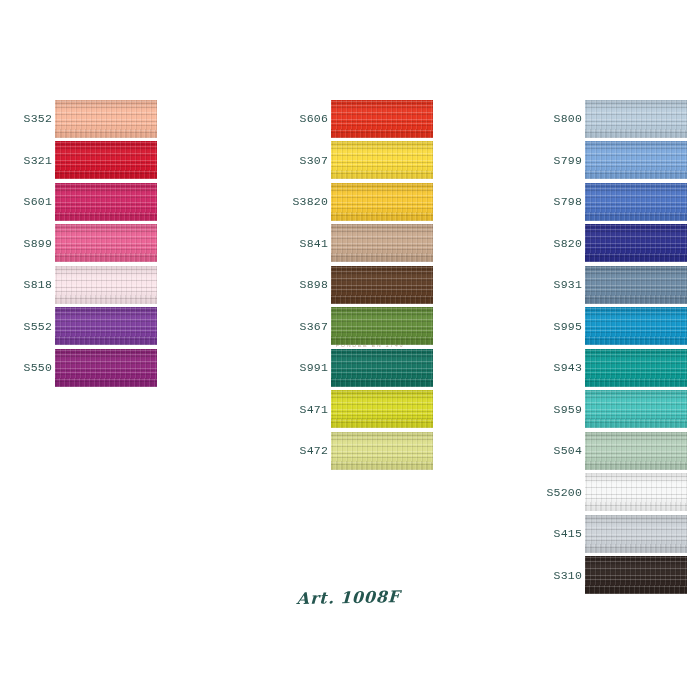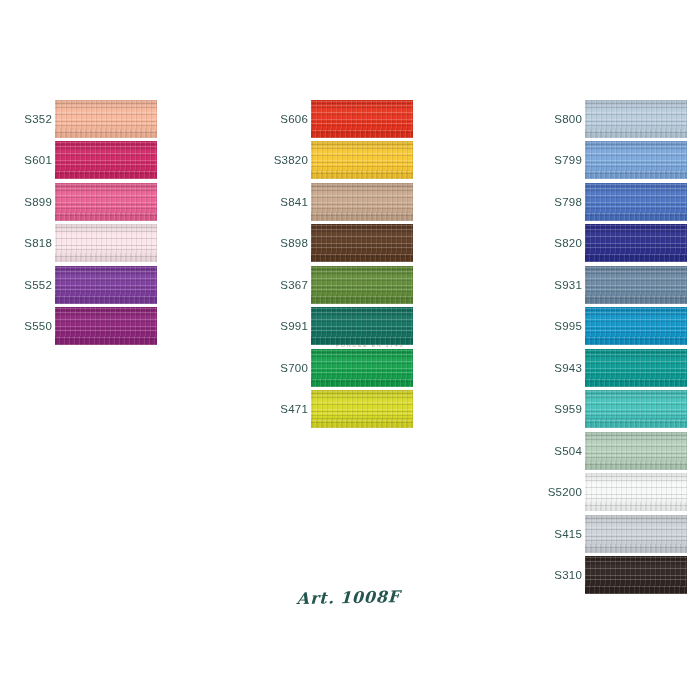--- a/index.html
+++ b/index.html
@@ -57,34 +57,34 @@
   }
 
   
   .column {
     position: absolute;
     top: 98px;
     width: 210px;
     z-index: 2;
   }
   #column-1 { left: 8px; }
-  #column-2 { left: 264px; }
+  #column-2 { left: 284px; }
   #column-3 { left: 538px; }
 
   .swatch-row {
     position: relative;
     height: 41.5px;
     display: flex;
     align-items: center;
   }
 
   .swatch-label {
     width: 44px;
     text-align: right;
-    font-family: Liberation Sans, sans-serif;
+    font-family: Liberation Mono, monospace;
     font-size: 11.5px;
     color: #2f5450;
     letter-spacing: 0.2px;
     white-space: nowrap;
     flex: 0 0 auto;
   }
 
   .swatch-chip {
     margin-left: 3px;
     width: 102px;
@@ -167,20 +167,24 @@
     <div class="wm-main">DMC</div>
     <div class="wm-sub">FONDEE EN 1746</div>
   </div>
 
   <div class="column" id="column-1">
       <div class="swatch-row">
         <div class="swatch-label">S352</div>
         <div class="swatch-chip" style="background-color: rgb(249, 183, 154);"></div>
       </div>
       <div class="swatch-row">
+        <div class="swatch-label">S321</div>
+        <div class="swatch-chip" style="background-color: rgb(213, 17, 42);"></div>
+      </div>
+      <div class="swatch-row">
         <div class="swatch-label">S601</div>
         <div class="swatch-chip" style="background-color: rgb(207, 36, 100);"></div>
       </div>
       <div class="swatch-row">
         <div class="swatch-label">S899</div>
         <div class="swatch-chip" style="background-color: rgb(234, 94, 146);"></div>
       </div>
       <div class="swatch-row">
         <div class="swatch-label">S818</div>
         <div class="swatch-chip" style="background-color: rgb(250, 229, 234);"></div>
@@ -193,46 +197,50 @@
         <div class="swatch-label">S550</div>
         <div class="swatch-chip" style="background-color: rgb(141, 34, 121);"></div>
       </div>
     </div>
   <div class="column" id="column-2">
       <div class="swatch-row">
         <div class="swatch-label">S606</div>
         <div class="swatch-chip" style="background-color: rgb(232, 48, 26);"></div>
       </div>
       <div class="swatch-row">
+        <div class="swatch-label">S307</div>
+        <div class="swatch-chip" style="background-color: rgb(251, 219, 58);"></div>
+      </div>
+      <div class="swatch-row">
         <div class="swatch-label">S3820</div>
         <div class="swatch-chip" style="background-color: rgb(248, 199, 46);"></div>
       </div>
       <div class="swatch-row">
         <div class="swatch-label">S841</div>
         <div class="swatch-chip" style="background-color: rgb(201, 168, 140);"></div>
       </div>
       <div class="swatch-row">
         <div class="swatch-label">S898</div>
         <div class="swatch-chip" style="background-color: rgb(92, 58, 34);"></div>
       </div>
       <div class="swatch-row">
         <div class="swatch-label">S367</div>
         <div class="swatch-chip" style="background-color: rgb(95, 138, 53);"></div>
       </div>
       <div class="swatch-row">
         <div class="swatch-label">S991</div>
         <div class="swatch-chip" style="background-color: rgb(16, 113, 95);"></div>
       </div>
       <div class="swatch-row">
-        <div class="swatch-label">S700</div>
-        <div class="swatch-chip" style="background-color: rgb(17, 160, 74);"></div>
-      </div>
-      <div class="swatch-row">
         <div class="swatch-label">S471</div>
         <div class="swatch-chip" style="background-color: rgb(216, 218, 34);"></div>
+      </div>
+      <div class="swatch-row">
+        <div class="swatch-label">S472</div>
+        <div class="swatch-chip" style="background-color: rgb(221, 224, 138);"></div>
       </div>
     </div>
   <div class="column" id="column-3">
       <div class="swatch-row">
         <div class="swatch-label">S800</div>
         <div class="swatch-chip" style="background-color: rgb(184, 204, 220);"></div>
       </div>
       <div class="swatch-row">
         <div class="swatch-label">S799</div>
         <div class="swatch-chip" style="background-color: rgb(122, 167, 221);"></div>

